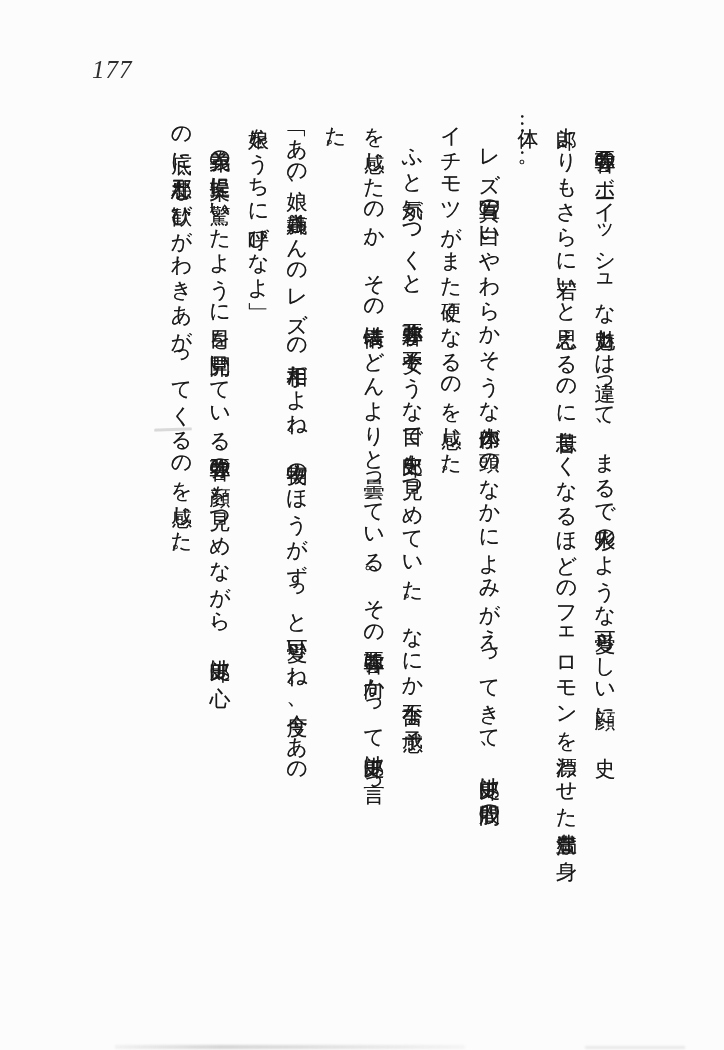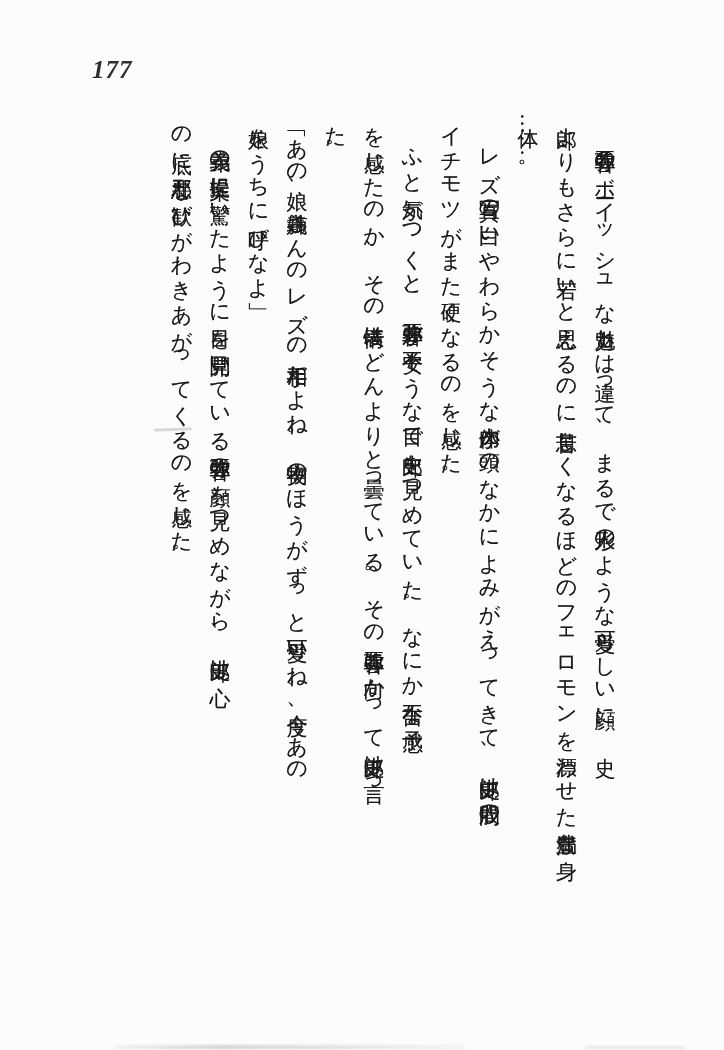--- a/index.html
+++ b/index.html
@@ -20,21 +20,20 @@
   }
   .page-number {
     position: absolute;
     left: 92px;
     top: 57px;
     font-size: 25px;
     font-style: italic;
     color: #2f2f2f;
     letter-spacing: 1px;
     line-height: 1;
-    font-weight: bold;
   }
   .text-block {
     position: absolute;
     top: 112px;
     right: 100px;
     height: 872px;
     writing-mode: vertical-rl;
     text-orientation: mixed;
     font-size: 21px;
     line-height: 38.5px;       

